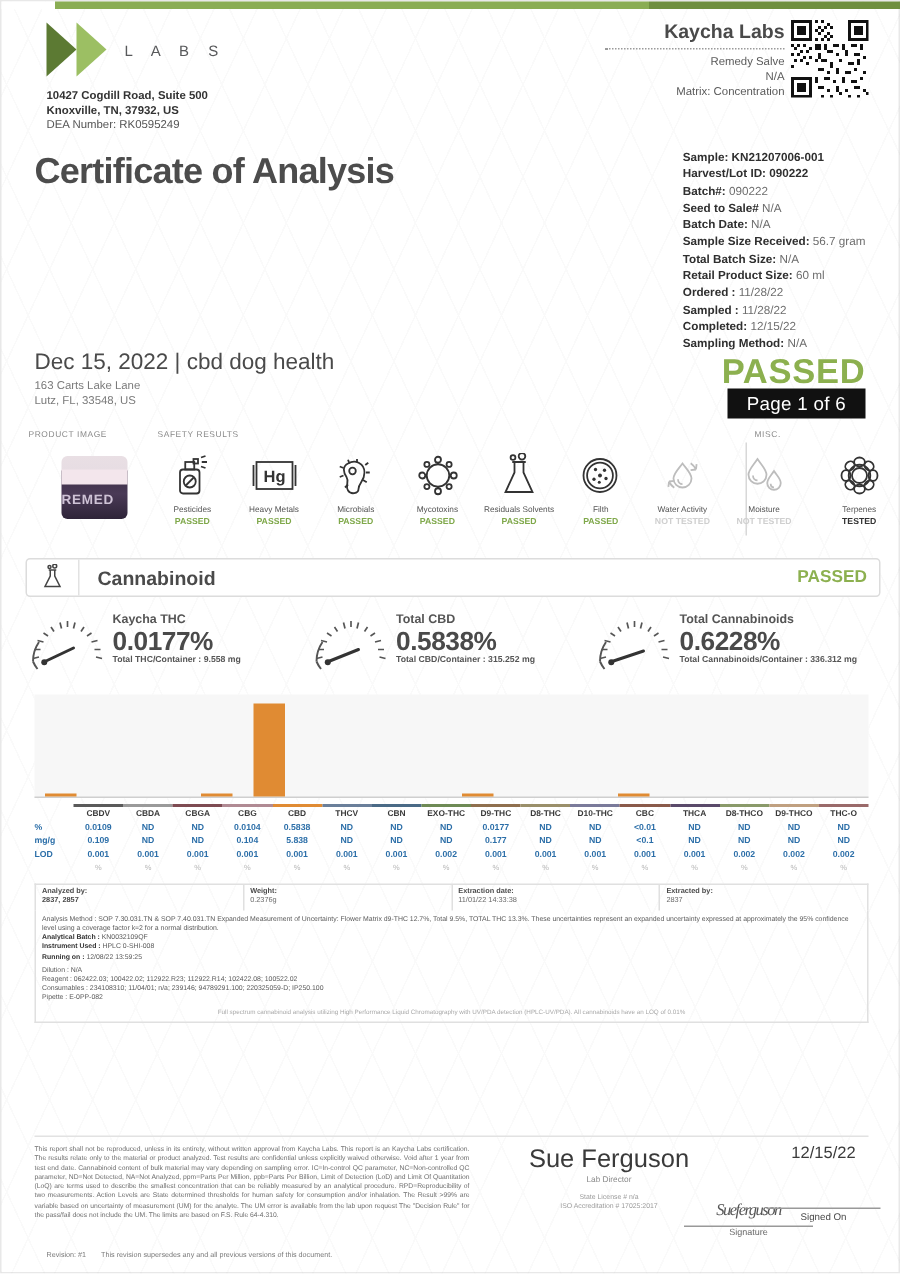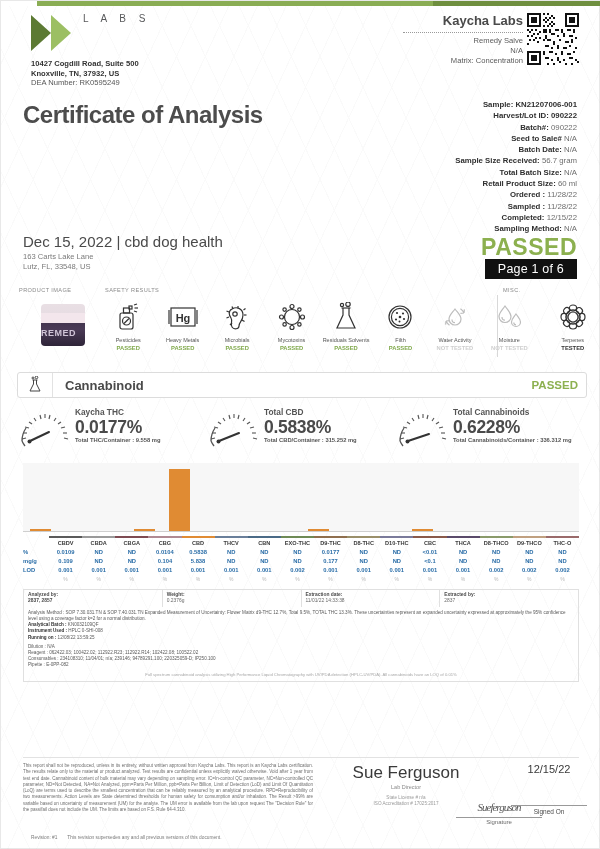--- a/index.html
+++ b/index.html
@@ -27,35 +27,35 @@
   .chev{position:relative;width:46px;height:40px;}
   .chev:before,.chev:after{
     content:"";position:absolute;top:2px;width:0;height:0;
     border-top:18px solid transparent;border-bottom:18px solid transparent;
   }
   .chev:before{left:0;border-left:20px solid #5c7a33;border-right:0;}
   .chev:after{left:20px;border-left:20px solid #9cbf63;border-right:0;}
   .wordmark{margin-left:6px;}
   .wordmark .kay{font-size:28px;line-height:28px;color:#58595b;letter-spacing:-0.5px;}
   .wordmark .reg{font-size:9px;vertical-align:super;color:#58595b;}
-  .wordmark .labs{font-size:10px;letter-spacing:5px;color:#58595b;text-align:left;margin-top:0;}
+  .wordmark .labs{font-size:10px;letter-spacing:5px;color:#58595b;text-align:left;margin-top:16px;}
   .addr{position:absolute;left:30px;top:52px;font-size:7.6px;font-weight:bold;line-height:9.6px;color:#333;}
   .addr .dea{font-weight:bold;}
   .addr .dea span{font-weight:normal;color:#555;}
 
   .hdr-right{position:absolute;right:78px;top:6px;text-align:right;}
   .hdr-right .lab{font-size:13px;font-weight:bold;color:#4a4a4a;}
   .hdr-right .dots{border-top:1px dotted #9a9a9a;margin:4px 0 3px 0;width:120px;margin-left:auto;}
   .hdr-right .ln{font-size:7.6px;color:#5a5a5a;line-height:10px;}
   .qr{position:absolute;right:22px;top:6px;width:52px;height:52px;}
   .qr svg{display:block;}
 
   
   .title{position:absolute;left:22px;top:100px;font-size:24px;font-weight:bold;color:#4c4c4c;letter-spacing:-0.5px;}
-  .meta{position:absolute;right:22px;top:98px;text-align:right;}
+  .meta{position:absolute;right:22px;top:98px;}
   .meta .row{font-size:7.8px;line-height:11.3px;color:#2f2f2f;font-weight:bold;}
   .meta .row i{font-style:normal;font-weight:normal;color:#6d6d6d;}
   .passed-big{position:absolute;right:22px;top:233px;font-size:23px;font-weight:bold;color:#8cb04f;letter-spacing:0.5px;}
   .pagebox{position:absolute;right:22px;top:258px;background:#111;color:#fff;font-size:12.5px;
     padding:3px 13px;letter-spacing:0.2px;}
 
   
   .client{position:absolute;left:22px;top:232px;}
   .client .c1{font-size:15px;color:#4a4a4a;}
   .client .c2{font-size:7.6px;color:#7a7a7a;line-height:9.5px;margin-top:2px;}

